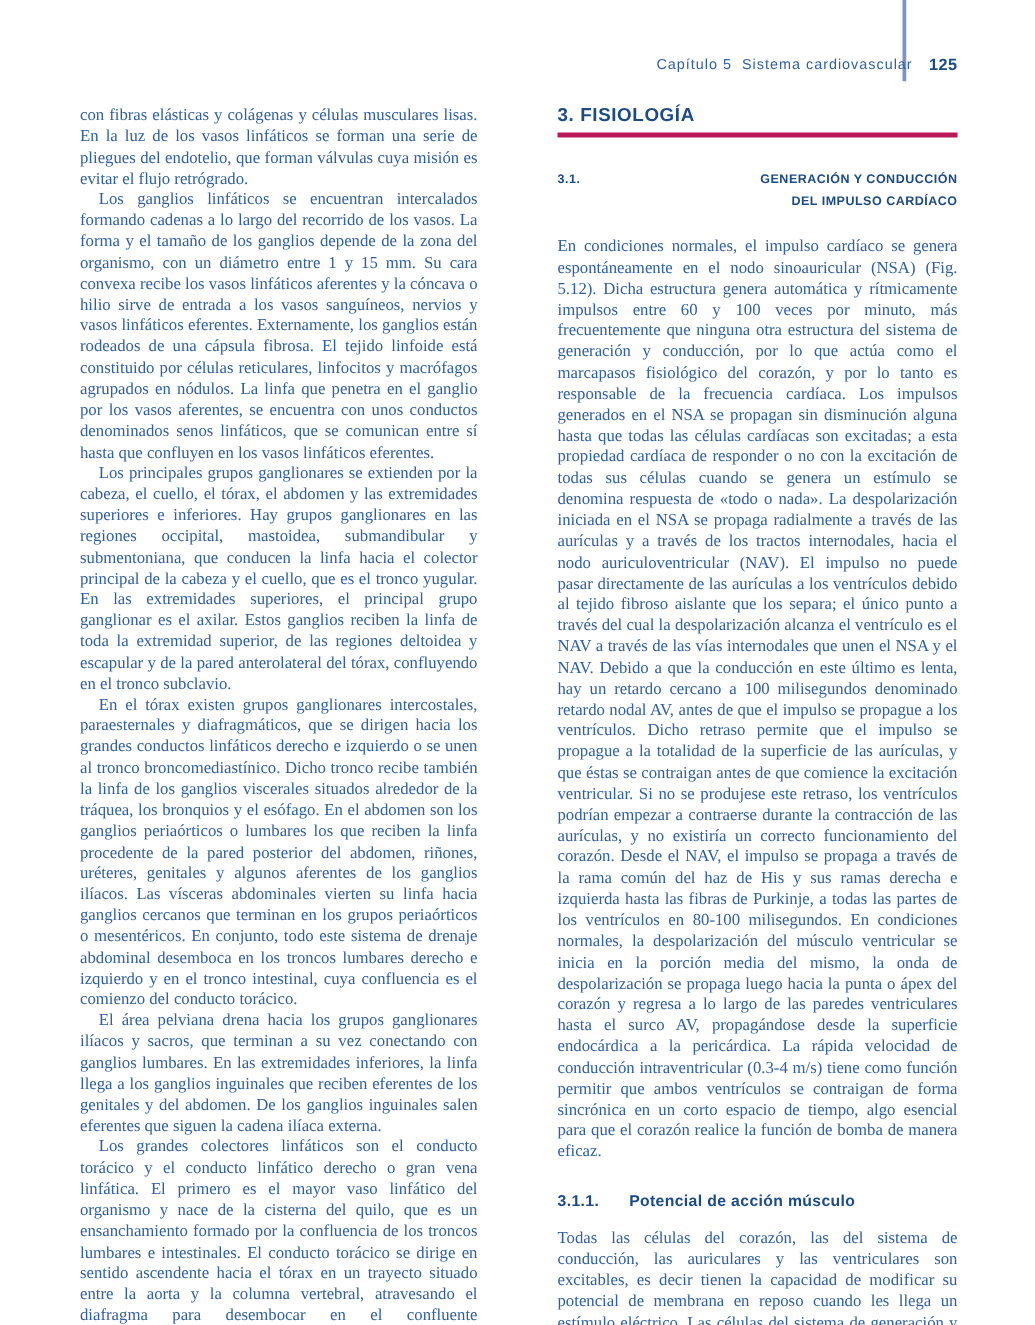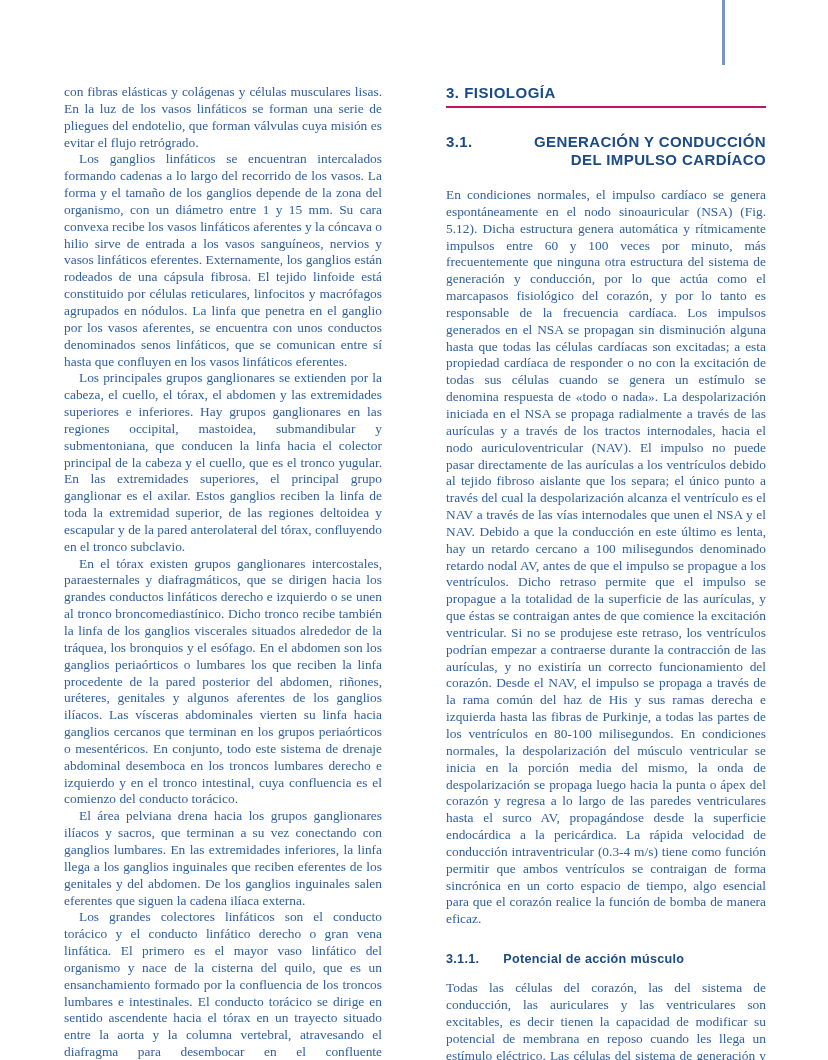--- a/index.html
+++ b/index.html
@@ -90,26 +90,26 @@
   b, strong { font-weight: normal; }
 
   
   .h-section {
     font-family: "Liberation Sans", "DejaVu Sans", sans-serif;
     font-size: 15px;
     font-weight: bold;
     letter-spacing: 0.5px;
     color: #1b4a86;
     padding-bottom: 5px;
-    border-bottom: 2px solid #be185d;
+    border-bottom: 4px solid #be185d;
     margin: 0 0 25px 0;
   }
   .h-sub {
     font-family: "Liberation Sans", "DejaVu Sans", sans-serif;
-    font-size: 15px;
+    font-size: 10px;
     font-weight: bold;
     letter-spacing: 0.4px;
     color: #1b4a86;
     line-height: 18px;
     margin: 0 0 18px 0;
     display: flex;
     gap: 20px;
   }
   .h-sub .num { flex: 0 0 auto; }
   .h-sub .txt { flex: 1 1 auto; text-align: right; }
@@ -123,20 +123,25 @@
   }
   .h-subsub .num { margin-right: 24px; }
 </style>
 </head>
 <body>
 
 <div class="page">
 
   <div class="head-vrule"></div>
 
+  <div class="running-head">
+    <span class="rh-chapter">Capítulo 5</span>
+    <span class="rh-title">Sistema cardiovascular</span>
+    <span class="rh-folio">125</span>
+  </div>
 
   <div class="col col-left">
 
     <p class="noindent">con fibras elásticas y colágenas y células musculares lisas. En la luz de los vasos linfáticos se forman una serie de pliegues del endotelio, que forman válvulas cuya misión es evitar el flujo retrógrado.</p>
 
     <p><span>Los </span><b>ganglios linfáticos</b><span> se encuentran intercalados formando cadenas a lo largo del recorrido de los vasos. La forma y el tamaño de los ganglios depende de la zona del organismo, con un diámetro entre 1 y 15 mm. Su cara convexa recibe los vasos linfáticos aferentes y la cóncava o hilio sirve de entrada a los vasos sanguíneos, nervios y vasos linfáticos eferentes. Externamente, los ganglios están rodeados de una cápsula fibrosa. El tejido linfoide está constituido por células reticulares, linfocitos y macrófagos agrupados en nódulos. La linfa que penetra en el ganglio por los vasos aferentes, se encuentra con unos conductos denominados senos linfáticos, que se comunican entre sí hasta que confluyen en los vasos linfáticos eferentes.</span></p>
 
     <p>Los principales grupos ganglionares se extienden por la cabeza, el cuello, el tórax, el abdomen y las extremidades superiores e inferiores. Hay grupos ganglionares en las regiones occipital, mastoidea, submandibular y submentoniana, que conducen la linfa hacia el colector principal de la cabeza y el cuello, que es el tronco yugular. En las extremidades superiores, el principal grupo ganglionar es el axilar. Estos ganglios reciben la linfa de toda la extremidad superior, de las regiones deltoidea y escapular y de la pared anterolateral del tórax, confluyendo en el tronco subclavio.</p>
     <p>En el tórax existen grupos ganglionares intercostales, paraesternales y diafragmáticos, que se dirigen hacia los grandes conductos linfáticos derecho e izquierdo o se unen al tronco broncomediastínico. Dicho tronco recibe también la linfa de los ganglios viscerales situados alrededor de la tráquea, los bronquios y el esófago. En el abdomen son los ganglios periaórticos o lumbares los que reciben la linfa procedente de la pared posterior del abdomen, riñones, uréteres, genitales y algunos aferentes de los ganglios ilíacos. Las vísceras abdominales vierten su linfa hacia ganglios cercanos que terminan en los grupos periaórticos o mesentéricos. En conjunto, todo este sistema de drenaje abdominal desemboca en los troncos lumbares derecho e izquierdo y en el tronco intestinal, cuya confluencia es el comienzo del conducto torácico.</p>
     <p>El área pelviana drena hacia los grupos ganglionares ilíacos y sacros, que terminan a su vez conectando con ganglios lumbares. En las extremidades inferiores, la linfa llega a los ganglios inguinales que reciben eferentes de los genitales y del abdomen. De los ganglios inguinales salen eferentes que siguen la cadena ilíaca externa.</p>

